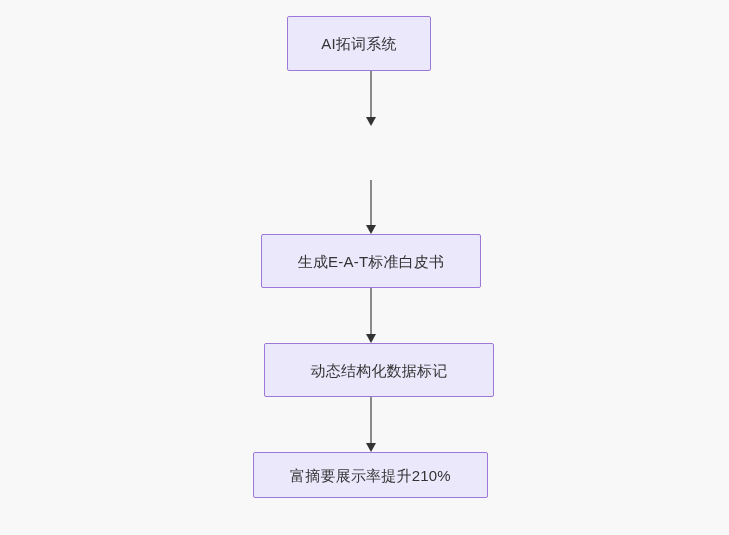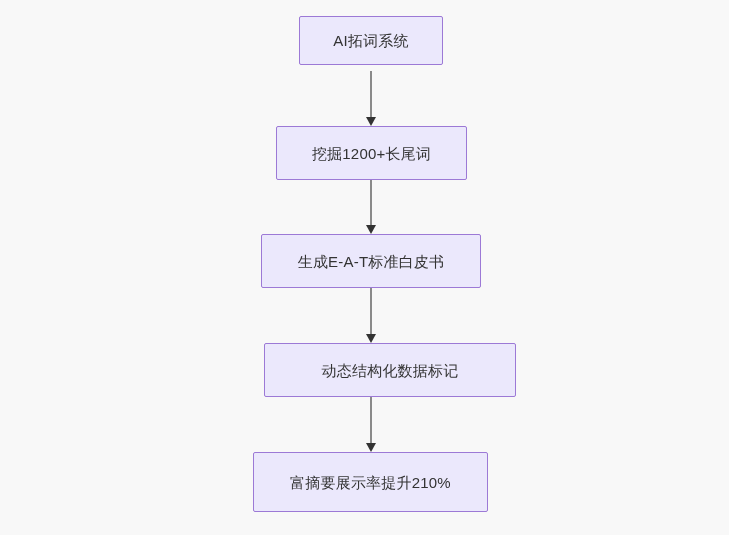--- a/index.html
+++ b/index.html
@@ -51,25 +51,25 @@
   .connector-head {
     width: 0;
     height: 0;
     border-left: 5.5px solid transparent;
     border-right: 5.5px solid transparent;
     border-top: 9px solid #333333;
     margin-top: -1px;
   }
 
   
-  #node-0 { left: 299px; top: 16px;  width: 144px; height: 49px; }
+  #node-0 { left: 287px; top: 16px;  width: 144px; height: 55px; }
   #node-1 { left: 276px; top: 126px; width: 191px; height: 54px; }
   #node-2 { left: 261px; top: 234px; width: 220px; height: 54px; text-align: right; }
-  #node-3 { left: 264px; top: 343px; width: 252px; height: 54px; }
-  #node-4 { left: 253px; top: 452px; width: 235px; height: 60px; }
+  #node-3 { left: 264px; top: 343px; width: 230px; height: 54px; }
+  #node-4 { left: 253px; top: 452px; width: 235px; height: 46px; }
 
   
   #connector-0 { left: 364px; top: 71px;  height: 55px; }
   #connector-1 { left: 364px; top: 180px; height: 54px; }
   #connector-2 { left: 364px; top: 288px; height: 55px; }
   #connector-3 { left: 364px; top: 397px; height: 55px; }
 </style>
 </head>
 <body>
 
@@ -77,23 +77,20 @@
 
   <div class="node" id="node-0">
     <span class="node-label">AI拓词系统</span>
   </div>
 
   <div class="connector" id="connector-0">
     <div class="connector-line"></div>
     <div class="connector-head"></div>
   </div>
 
-  <div class="node" id="node-1">
-    <span class="node-label">挖掘1200+长尾词</span>
-  </div>
 
   <div class="connector" id="connector-1">
     <div class="connector-line"></div>
     <div class="connector-head"></div>
   </div>
 
   <div class="node" id="node-2">
     <span class="node-label">生成E-A-T标准白皮书</span>
   </div>
 

